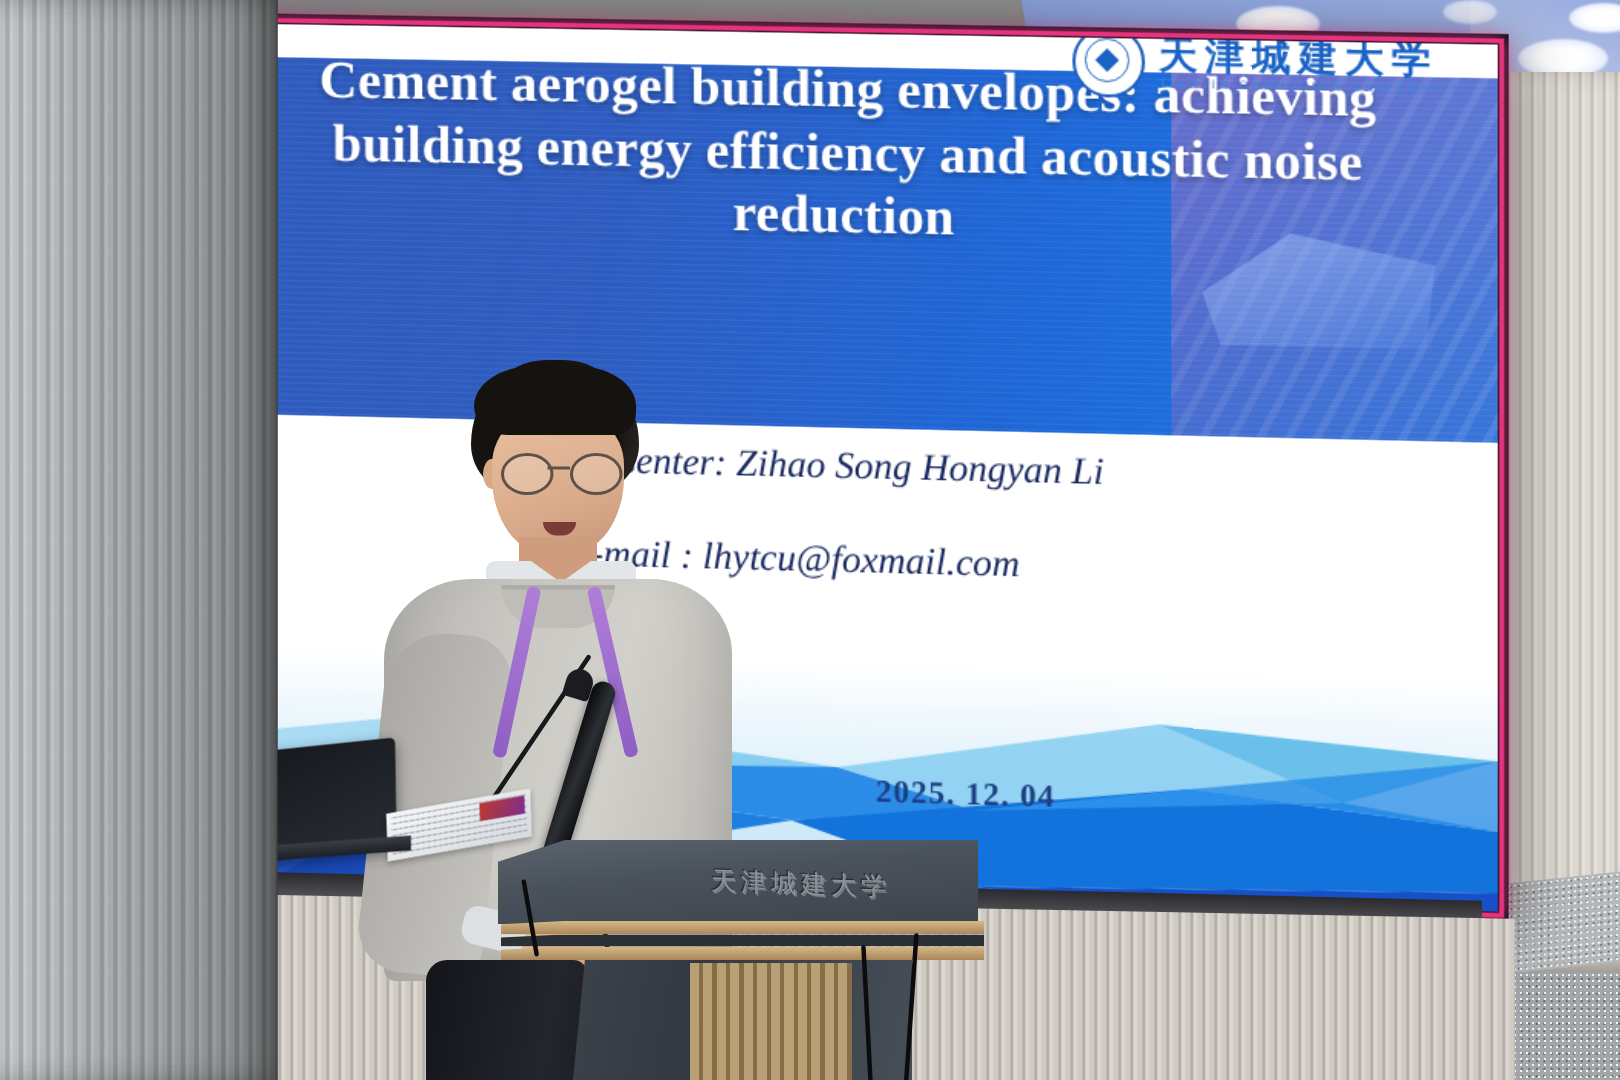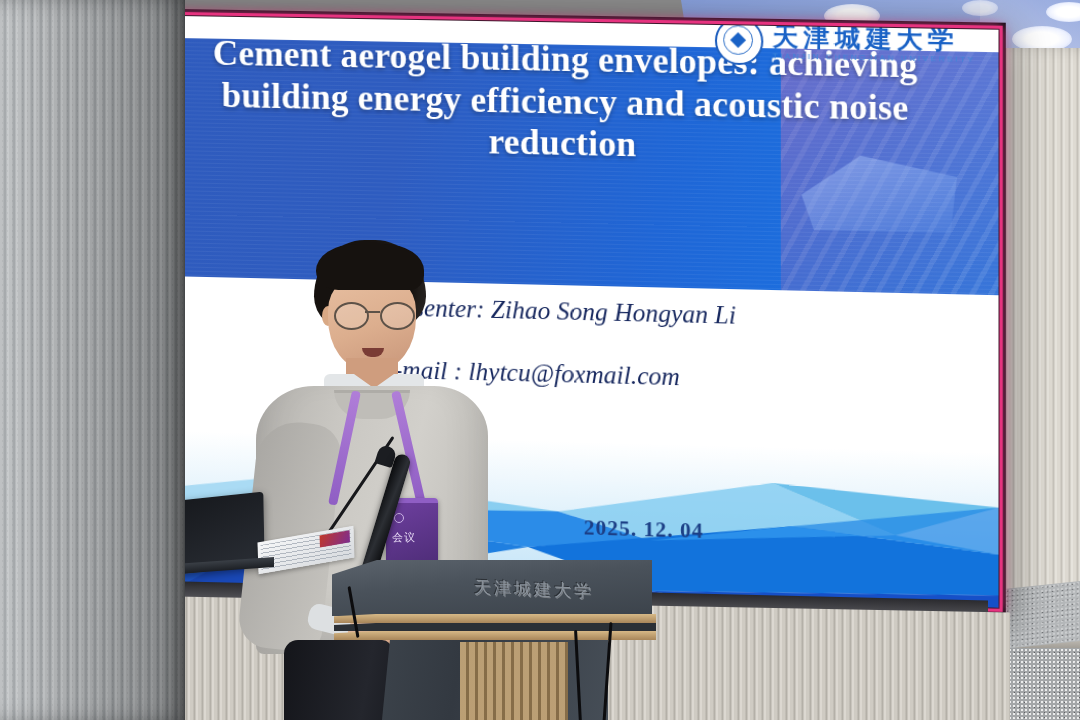--- a/index.html
+++ b/index.html
@@ -647,24 +647,20 @@
     <div class="neck"></div>
     <div class="collar"></div>
     <div class="sweater"></div>
     <div class="sweater-neck"></div>
     <div class="arm-left"></div>
     <div class="cuff"></div>
     <div class="hand"></div>
 
     <div class="lanyard-l"></div>
     <div class="lanyard-r"></div>
-    <div class="badge">
-      <div class="badge-dot"></div>
-      <div class="badge-cn">会议</div>
-    </div>
 
     <div class="mic-boom"></div>
     <div class="mic-head"></div>
     <div class="mic"></div>
     <div class="mic-cable"></div>
 
     <div class="trousers"></div>
   </div>
 
   <div class="laptop-lid"></div>

